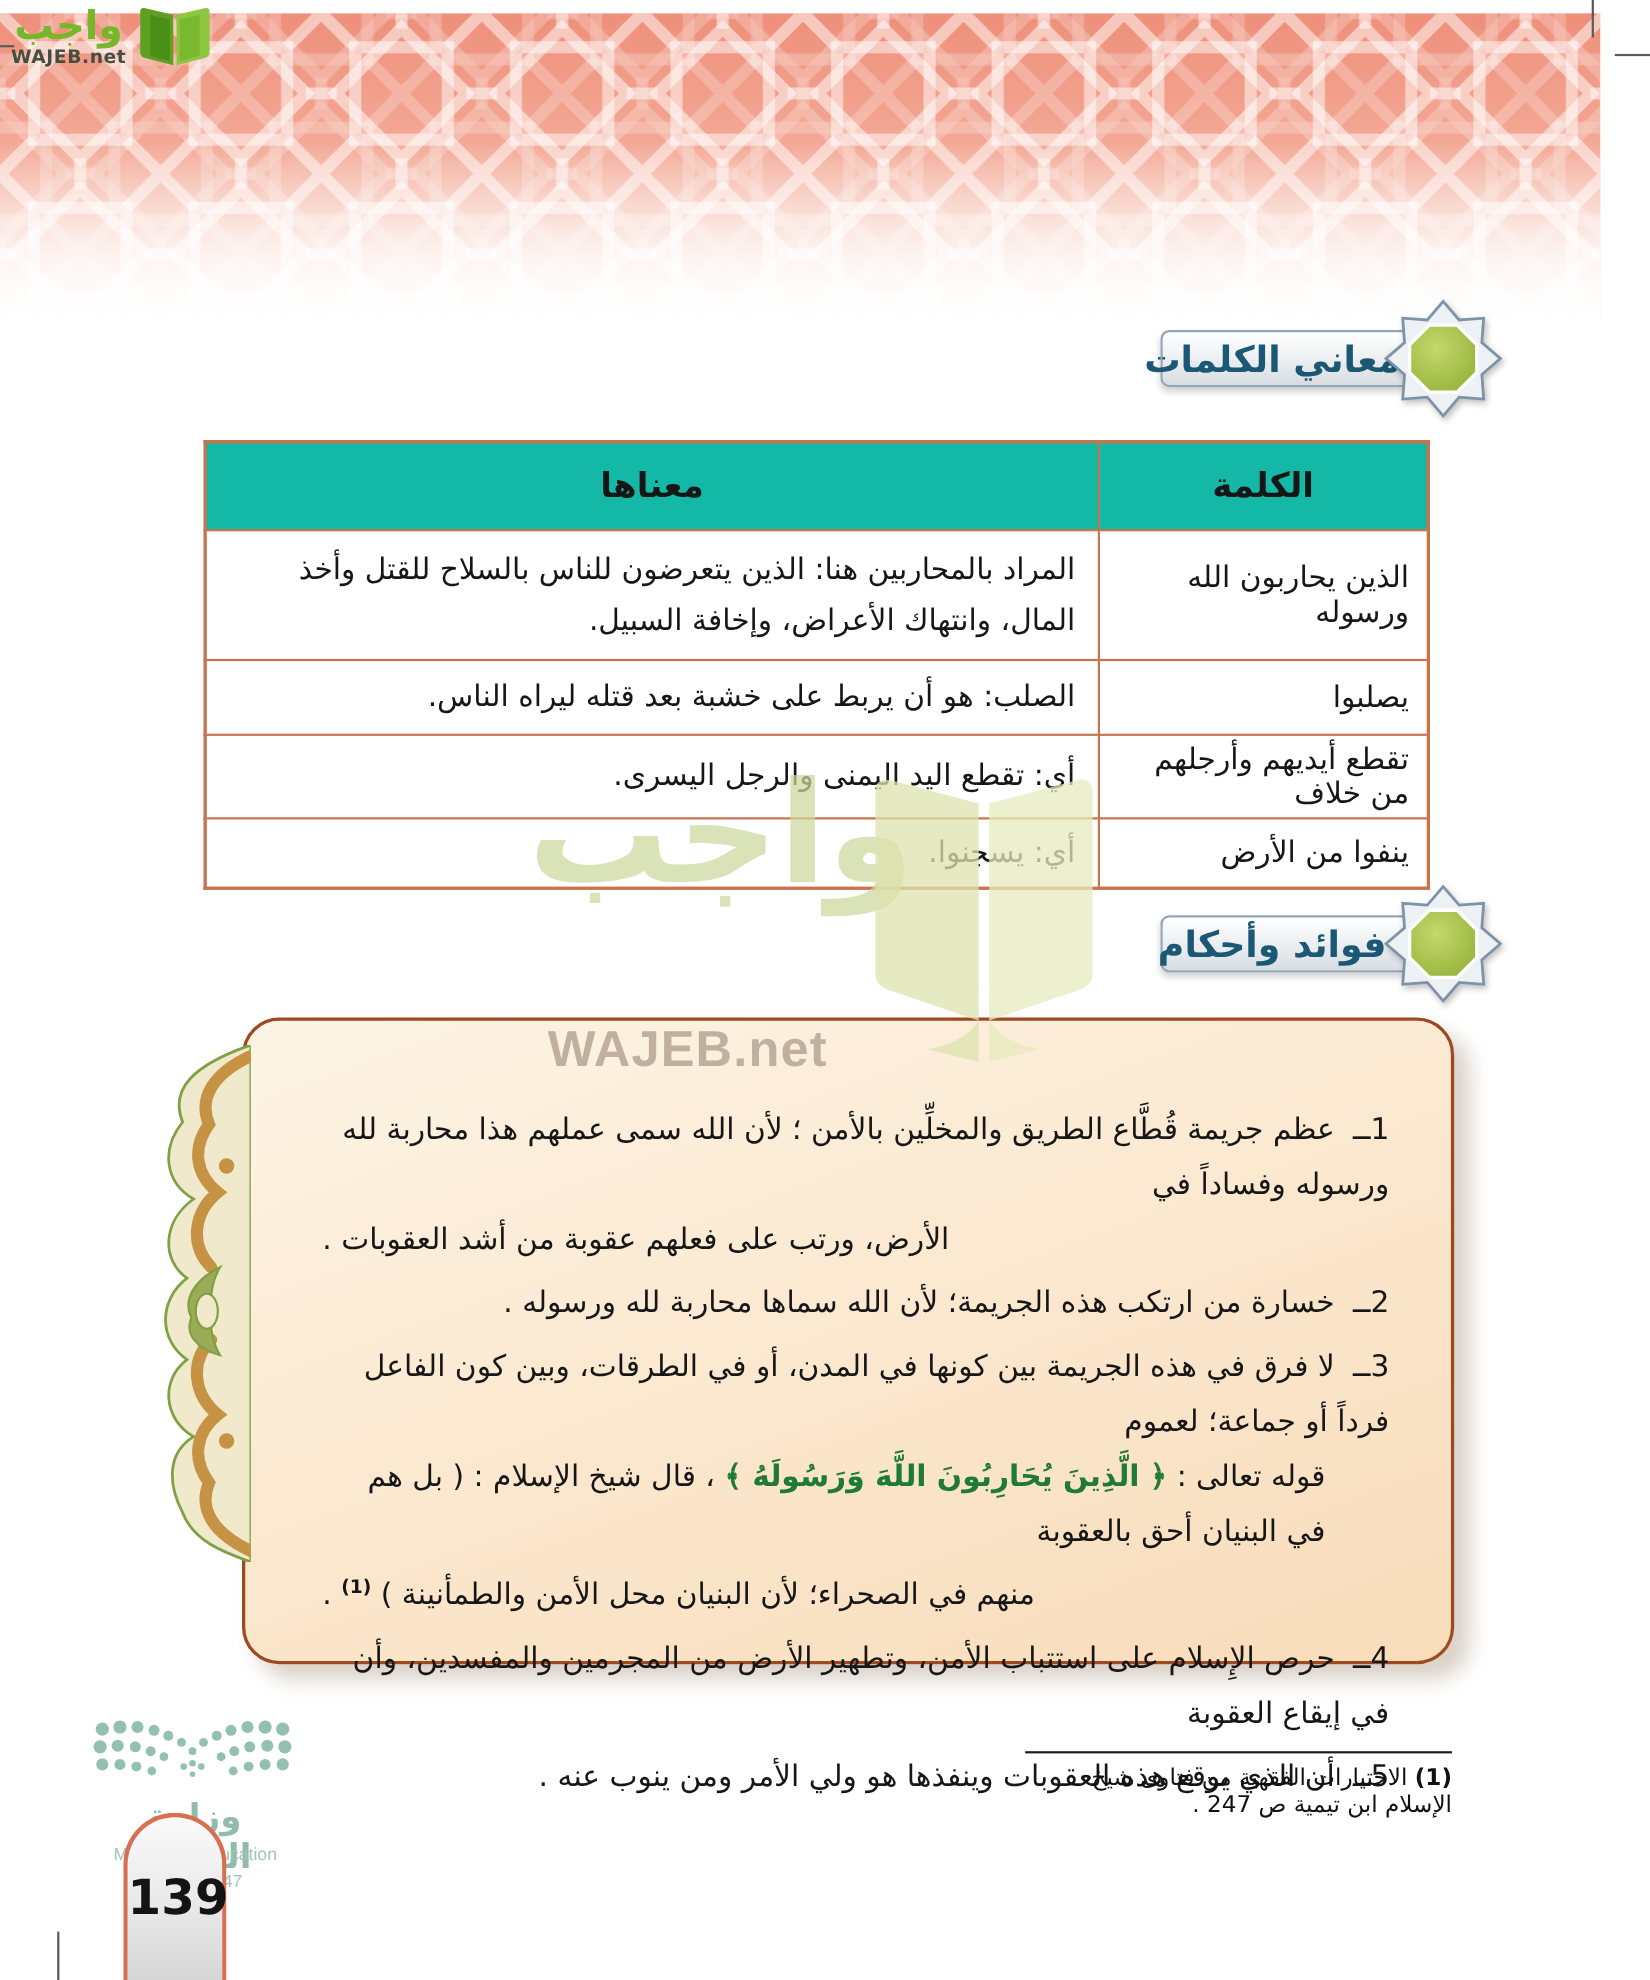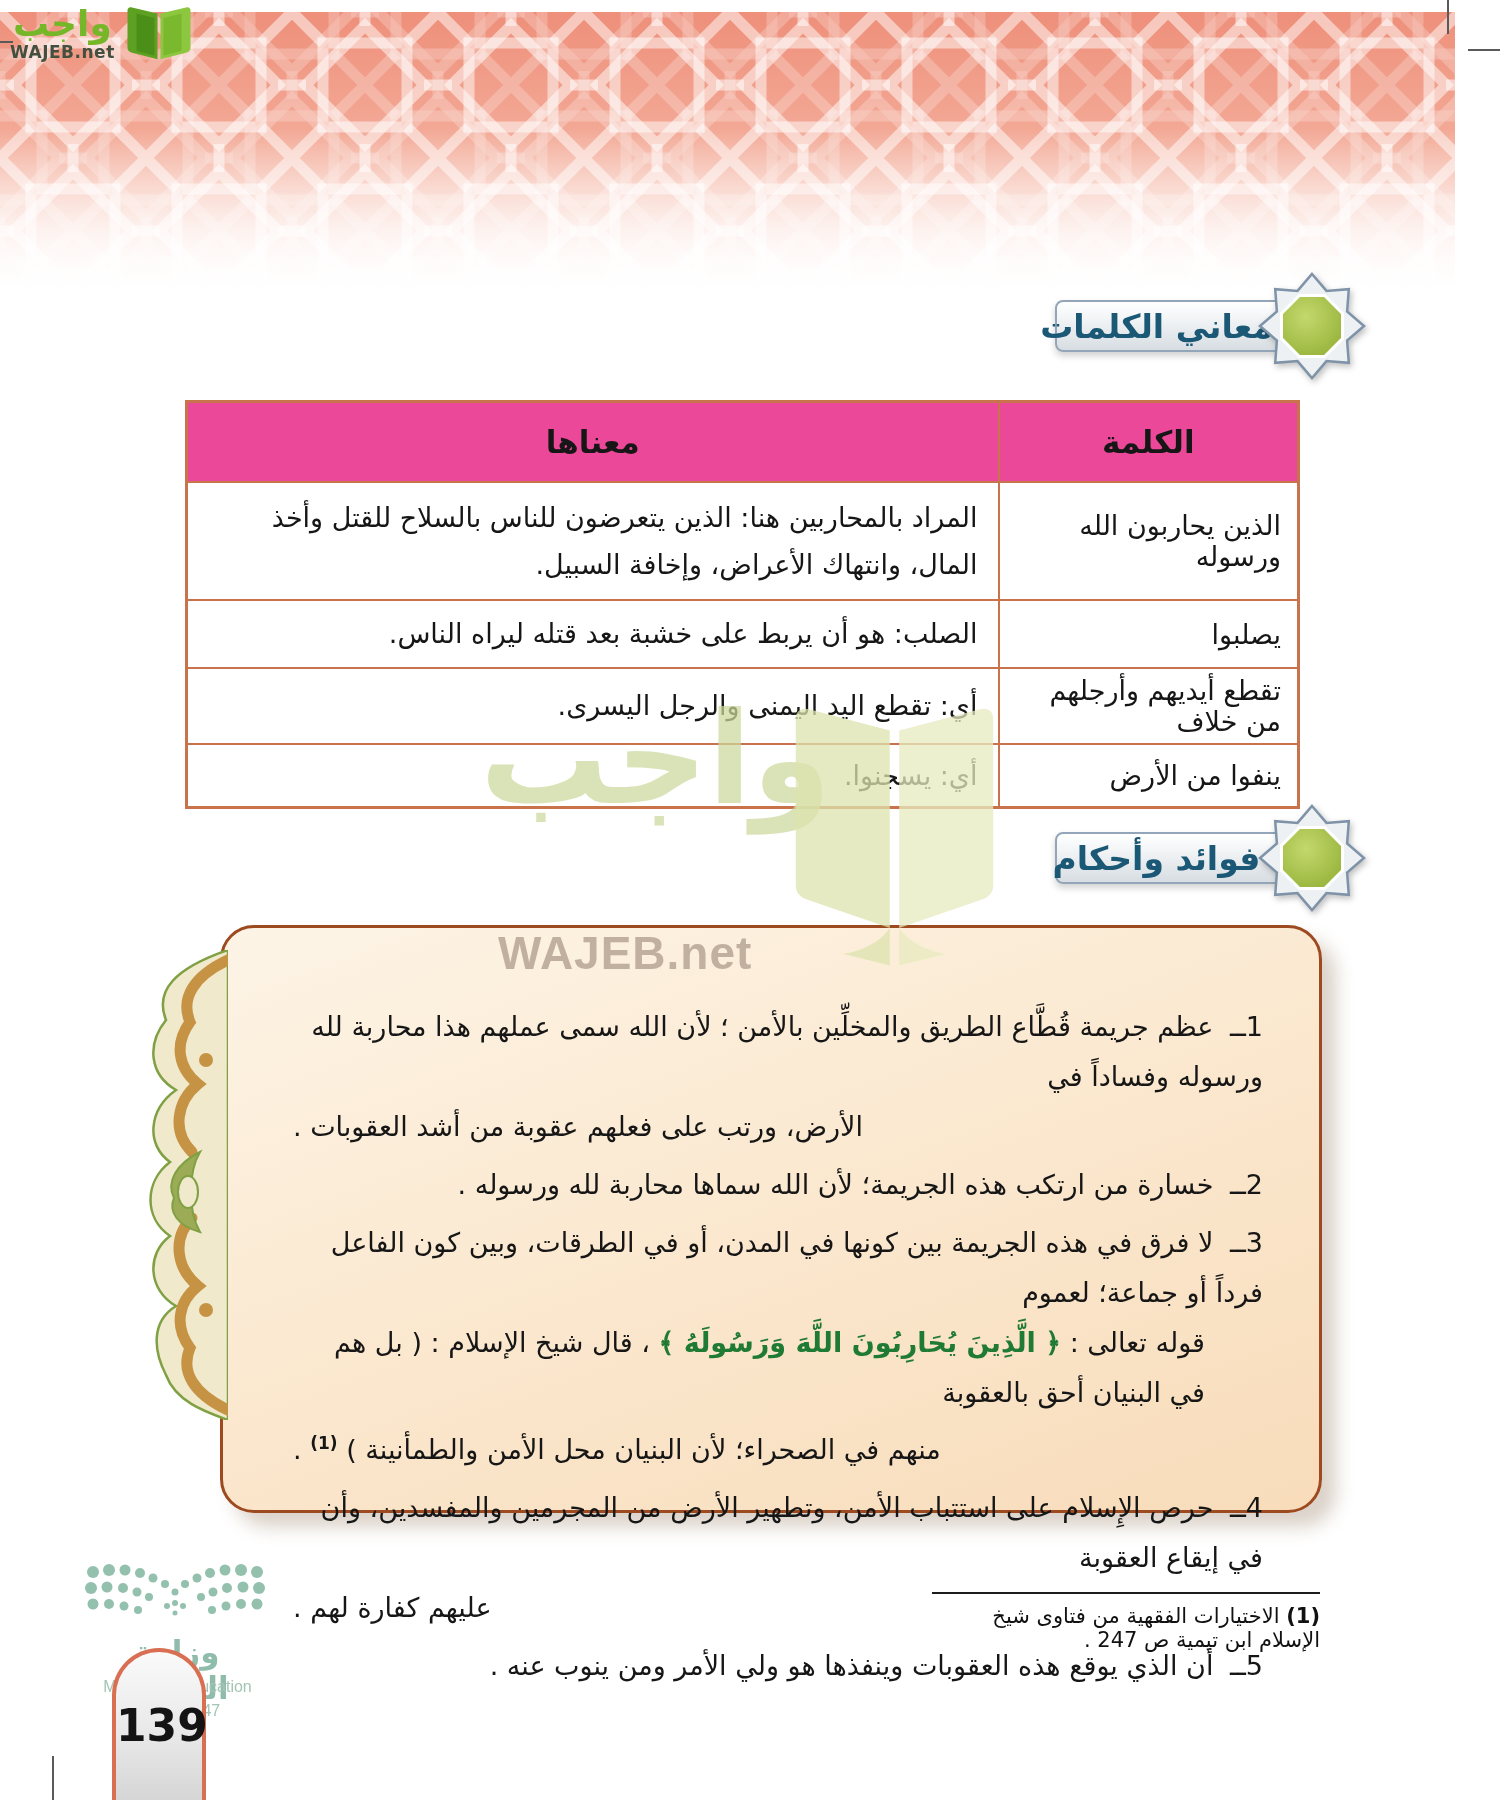--- a/index.html
+++ b/index.html
@@ -31,21 +31,21 @@
   .heading .bar span{font-size:33px;font-weight:700;color:#1b5876;white-space:nowrap;}
   .heading svg.oct{position:absolute;right:0;top:0;width:110px;height:110px;
       filter:drop-shadow(2px 3px 3px rgba(0,0,0,.25));}
 
   
   .mtable{position:absolute;left:185px;top:400px;width:1115px;border-collapse:collapse;
       table-layout:fixed;background:#ffffff;}
   .mtable col.c-word{width:300px;}
   .mtable th,.mtable td{border:2px solid #c8734c;color:#161616;}
   .mtable{border:3px solid #c8734c;}
-  .mtable th{background:#ec4899;height:76px;font-size:31px;font-weight:700;text-align:center;}
+  .mtable th{background:#14b8a6;height:76px;font-size:31px;font-weight:700;text-align:center;}
   .mtable td{font-size:27px;padding:6px 20px;vertical-align:middle;}
   .mtable td.meaning{text-align:right;line-height:1.75;}
   .mtable td.word{text-align:right;padding-right:16px;padding-left:12px;}
   .r1 td{height:104px;} .r2 td{height:54px;} .r3 td{height:54px;} .r4 td{height:49px;}
 
   
   .wm{position:absolute;left:470px;top:688px;width:560px;height:300px;pointer-events:none;z-index:3;}
   .wm-ar{position:absolute;left:10px;top:-4px;font-size:128px;font-weight:700;color:#cdd99c;opacity:.72;}
   .wm-net{position:absolute;left:28px;top:238px;font-size:46px;font-weight:700;color:#b3a191;
       opacity:.8;letter-spacing:1px;font-family:"Liberation Sans","DejaVu Sans",sans-serif;}
@@ -215,21 +215,20 @@
         <div class="b-item">
           <div class="b-line"><span class="b-num">2ــ </span><span>خسارة من ارتكب هذه الجريمة؛ لأن الله سماها محاربة لله ورسوله .</span></div>
         </div>
         <div class="b-item">
           <div class="b-line"><span class="b-num">3ــ </span><span>لا فرق في هذه الجريمة بين كونها في المدن، أو في الطرقات، وبين كون الفاعل فرداً أو جماعة؛ لعموم</span></div>
           <div class="b-line cont"><span>قوله تعالى : </span><span class="p-verse">﴿ الَّذِينَ يُحَارِبُونَ اللَّهَ وَرَسُولَهُ ﴾</span><span> ، قال شيخ الإسلام : ( بل هم في البنيان أحق بالعقوبة</span></div>
           <div class="b-line center"><span>منهم في الصحراء؛ لأن البنيان محل الأمن والطمأنينة ) </span><span class="p-sup">(1)</span><span> .</span></div>
         </div>
         <div class="b-item">
           <div class="b-line"><span class="b-num">4ــ </span><span>حرص الإِسلام على استتباب الأمن، وتطهير الأرض من المجرمين والمفسدين، وأن في إيقاع العقوبة</span></div>
-          <div class="b-line center"><span>عليهم كفارة لهم .</span></div>
         </div>
         <div class="b-item">
           <div class="b-line"><span class="b-num">5ــ </span><span>أن الذي يوقع هذه العقوبات وينفذها هو ولي الأمر ومن ينوب عنه .</span></div>
         </div>
       </div>
   </div>
 
   <svg class="ornament" width="92" height="470" viewBox="0 0 92 470">
     <path d="M92,0 C40,18 18,40 30,70 C10,95 14,125 40,140 C12,160 10,195 34,212 C8,232 8,268 34,286 C10,304 12,340 40,356 C14,372 18,402 30,425 C40,452 70,462 92,470 Z" fill="#f0e9cc" stroke="#7fa043" stroke-width="2.5"></path>
     <path d="M92,10 C58,26 44,48 54,72 C38,94 42,118 62,134 C40,152 36,182 56,202" fill="none" stroke="#c69344" stroke-width="11" stroke-linecap="round"></path>

